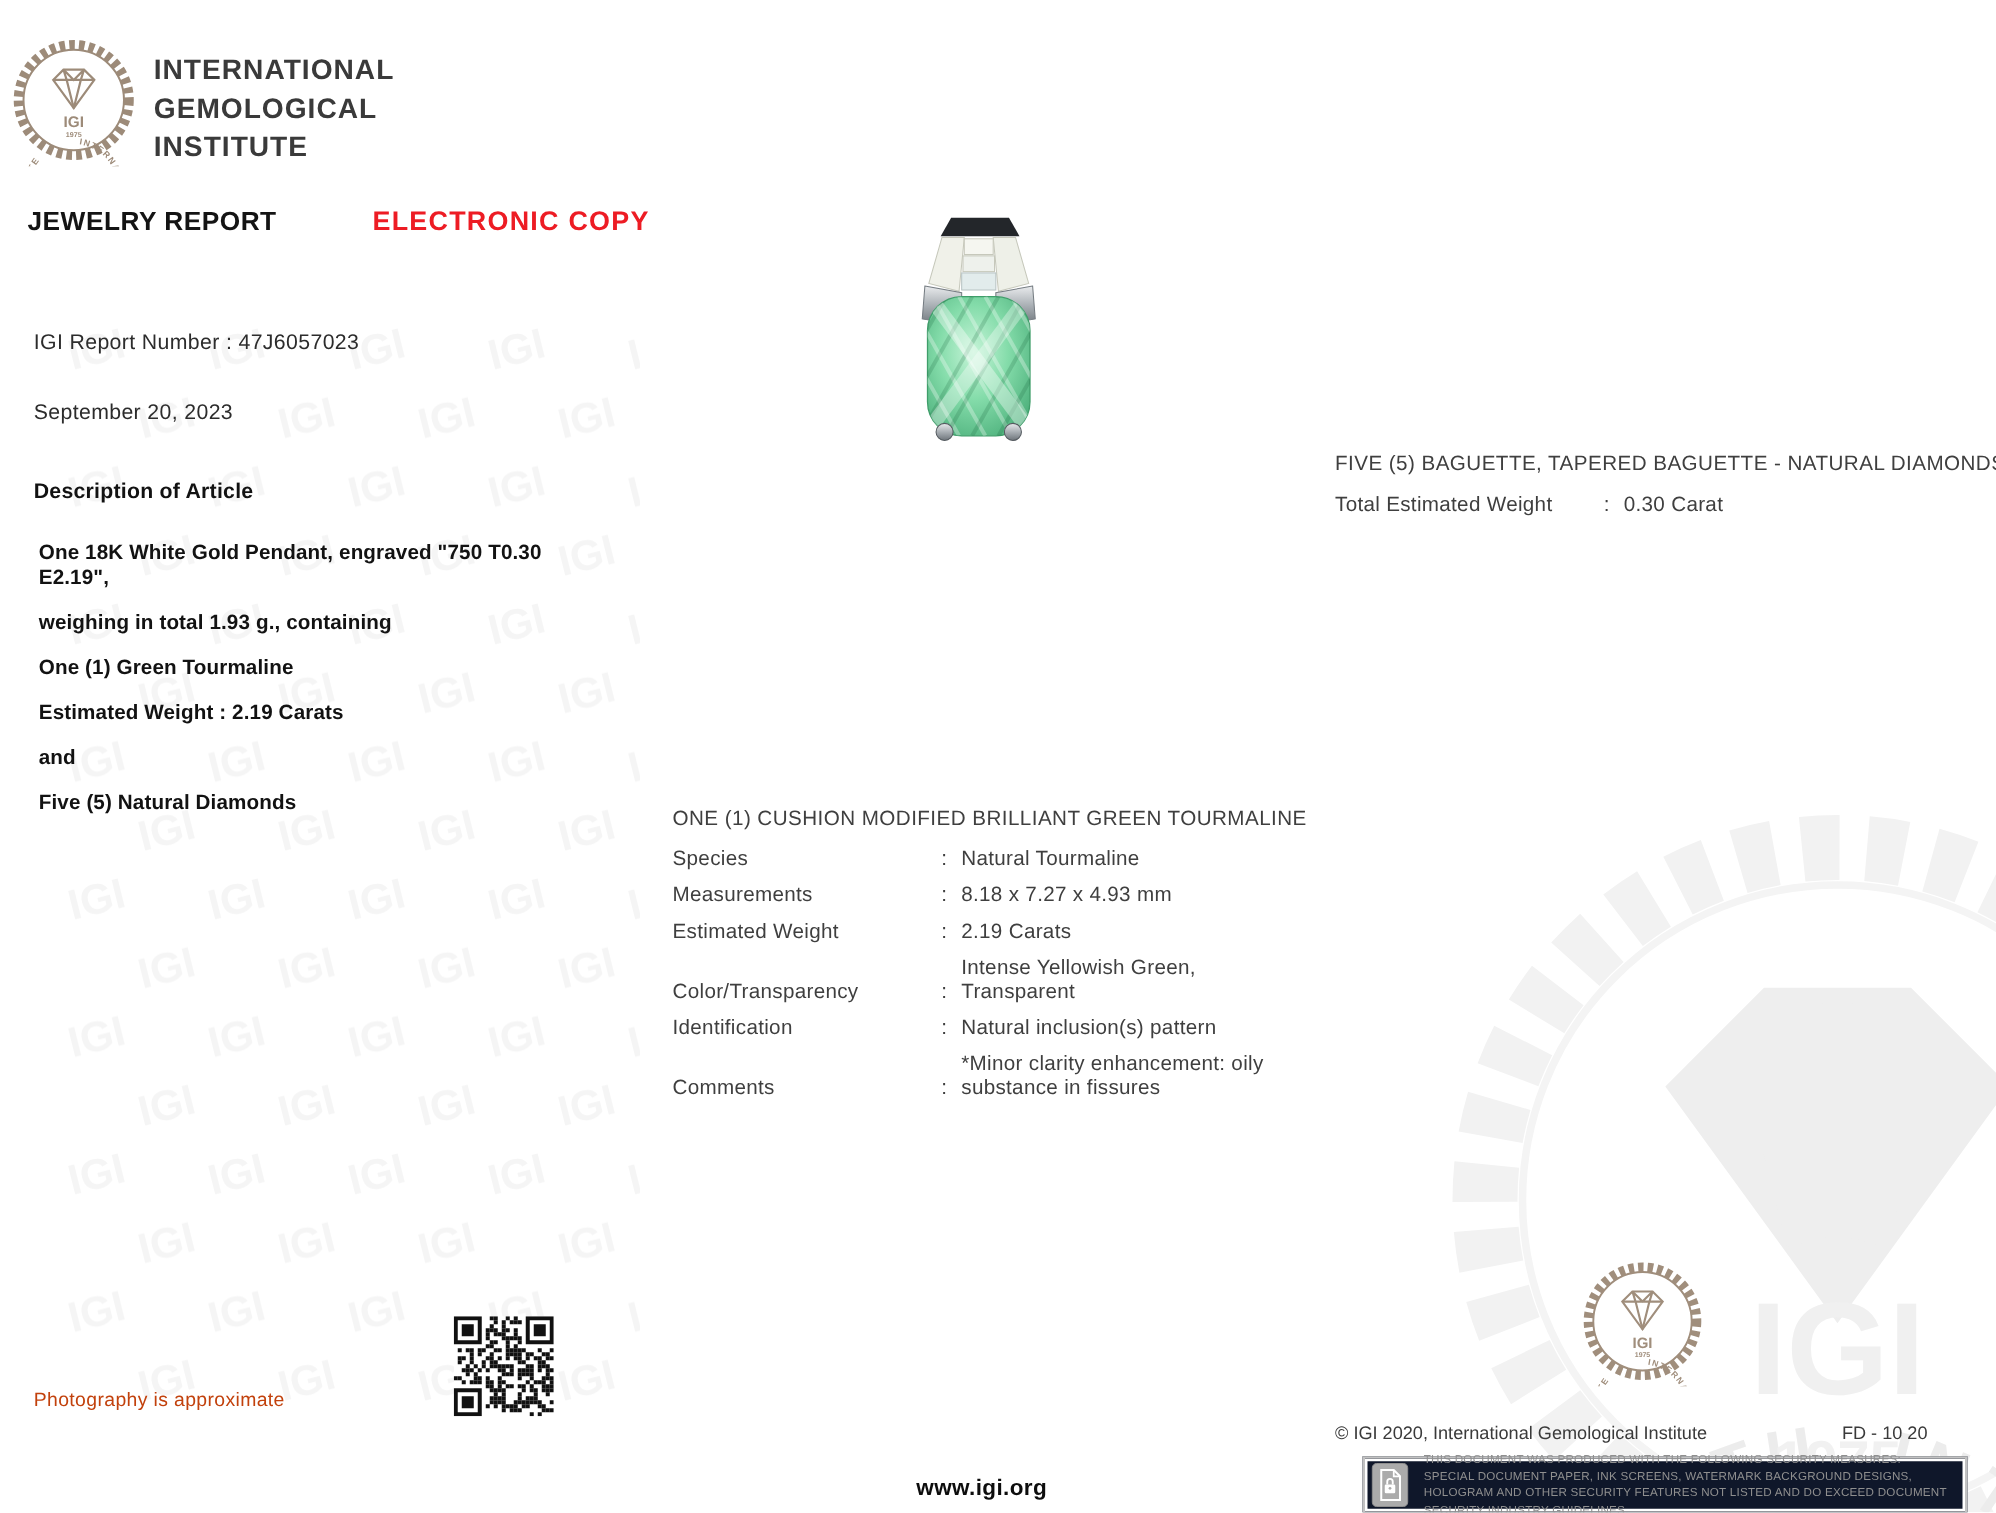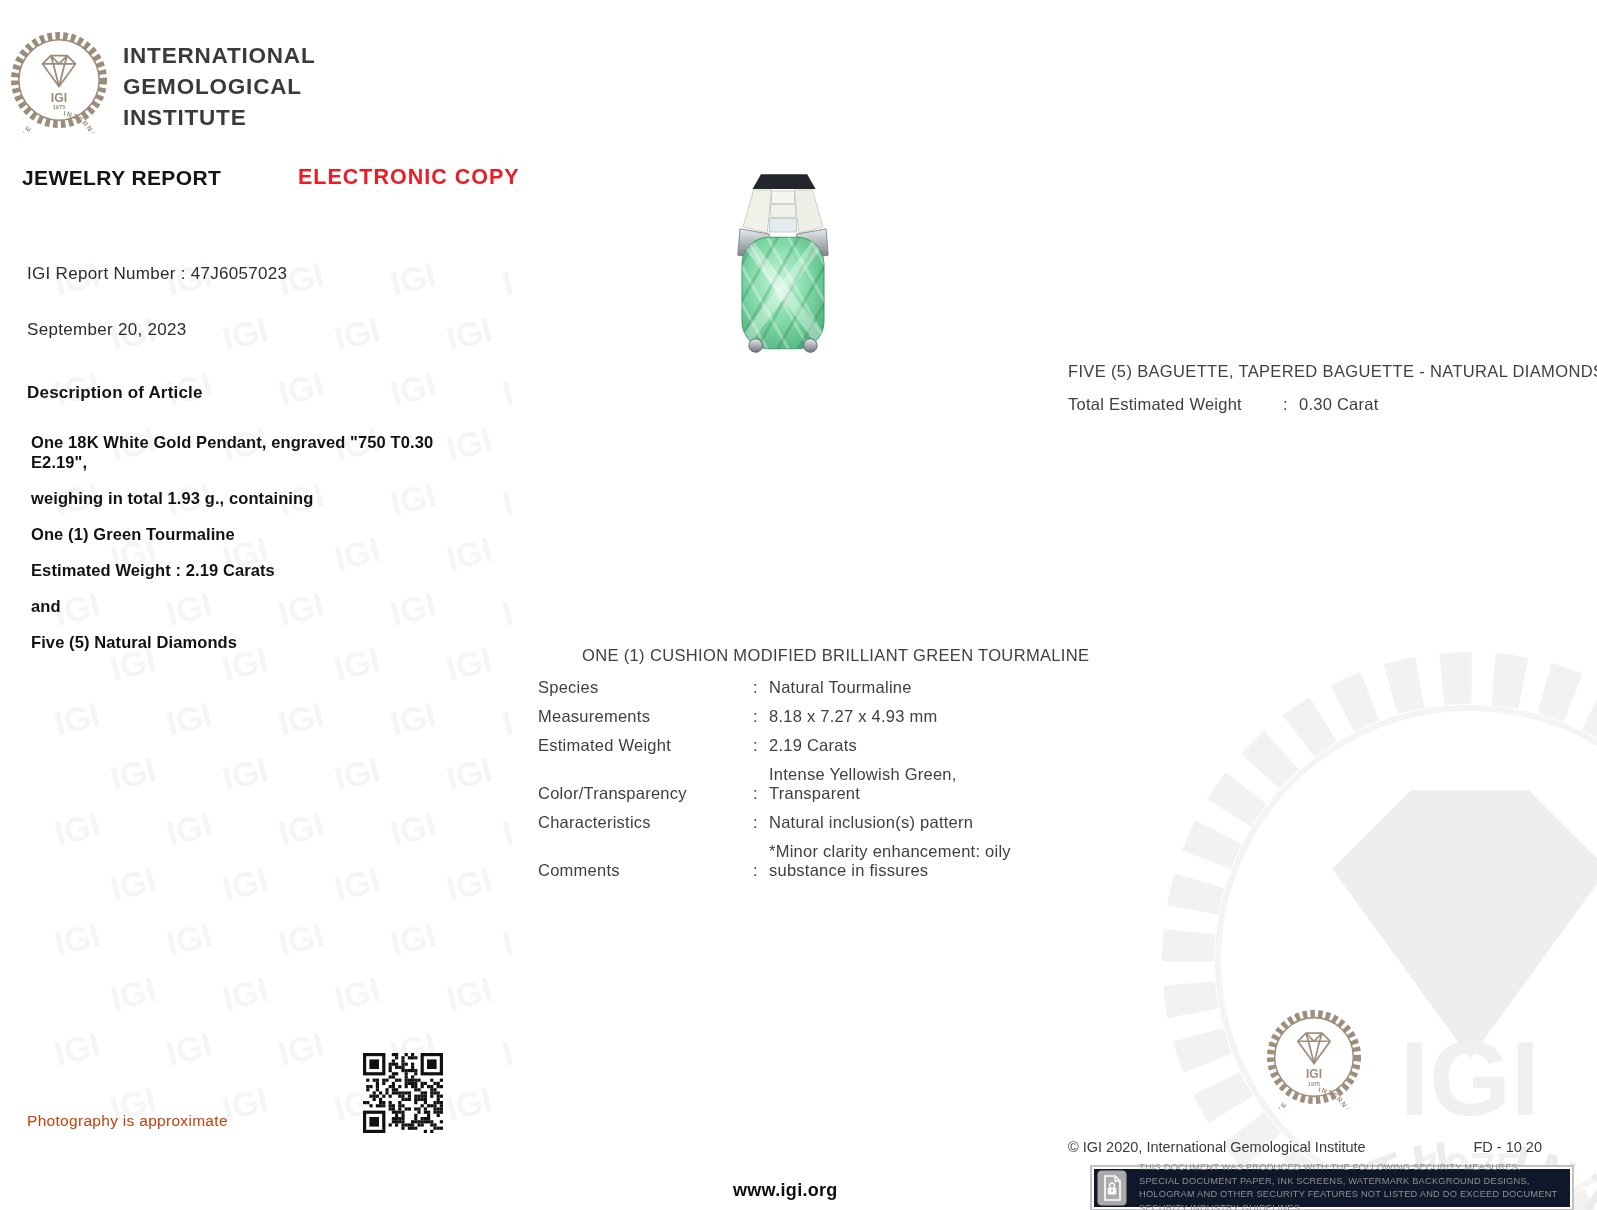--- a/index.html
+++ b/index.html
@@ -25,21 +25,21 @@
   .spec-row{display:flex;align-items:flex-end;margin-bottom:10px;
             font-size:16.5px;color:#3f3f3f;line-height:19px;letter-spacing:0.25px;}
   .spec-label{width:215px;flex:none;}
   .spec-colon{width:16px;flex:none;}
   .spec-value{width:245px;}
   .diamonds-sec{left:1068px;top:362px;width:500px;}
   .diamonds-sec .sec-title{margin-bottom:14px;}
   .diamonds-note{margin-top:34px;font-size:16.5px;color:#3f3f3f;line-height:19.5px;
                  width:452px;letter-spacing:0.25px;}
   .tourmaline-sec{left:538px;top:646px;width:505px;}
-  .tourmaline-sec .sec-title{margin-bottom:13px;margin-left:44px;}
+  .tourmaline-sec .sec-title{margin-bottom:13px;}
   
   .photo-note{left:27px;top:1112px;font-size:15.5px;color:#c2410c;letter-spacing:0.3px;}
   .website{left:733px;top:1180px;font-size:18px;font-weight:700;color:#0d0d0d;letter-spacing:0.3px;}
   .copyright-row{left:1068px;top:1139px;width:474px;display:flex;
                  justify-content:space-between;font-size:14.5px;color:#3a3a3a;}
   .security-strip{left:1090px;top:1165px;width:480px;height:42px;
                   border:2px solid #c2c2c2;background:#0f172a;
                   box-shadow:inset 0 0 0 2px #ffffff;display:flex;align-items:center;}
   .security-icon{width:30px;height:36px;margin:0 12px 0 5px;flex:none;}
   .security-text{font-size:9.3px;color:#8f8f8f;line-height:13.5px;letter-spacing:0.2px;
@@ -194,21 +194,21 @@
       <span class="spec-label">Estimated Weight</span>
       <span class="spec-colon">:</span>
       <span class="spec-value">2.19 Carats</span>
     </div>
     <div class="spec-row">
       <span class="spec-label">Color/Transparency</span>
       <span class="spec-colon">:</span>
       <span class="spec-value">Intense Yellowish Green, Transparent</span>
     </div>
     <div class="spec-row">
-      <span class="spec-label">Characteristics</span>
+      <span class="spec-label">Identification</span>
       <span class="spec-colon">:</span>
       <span class="spec-value">Natural inclusion(s) pattern</span>
     </div>
     <div class="spec-row">
       <span class="spec-label">Comments</span>
       <span class="spec-colon">:</span>
       <span class="spec-value">*Minor clarity enhancement: oily substance in fissures</span>
     </div>
   </div>
 

